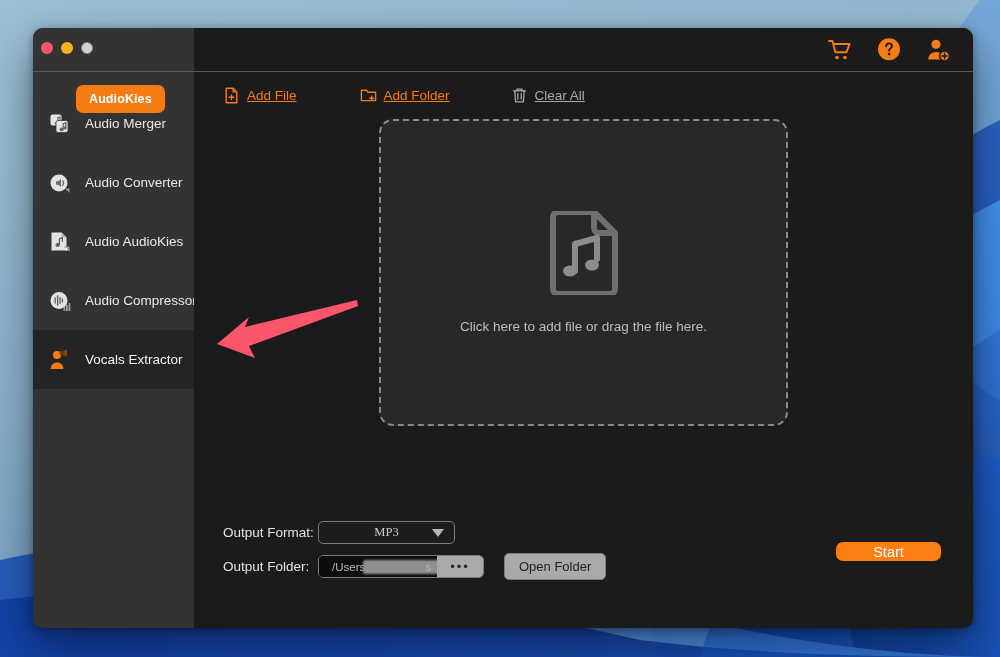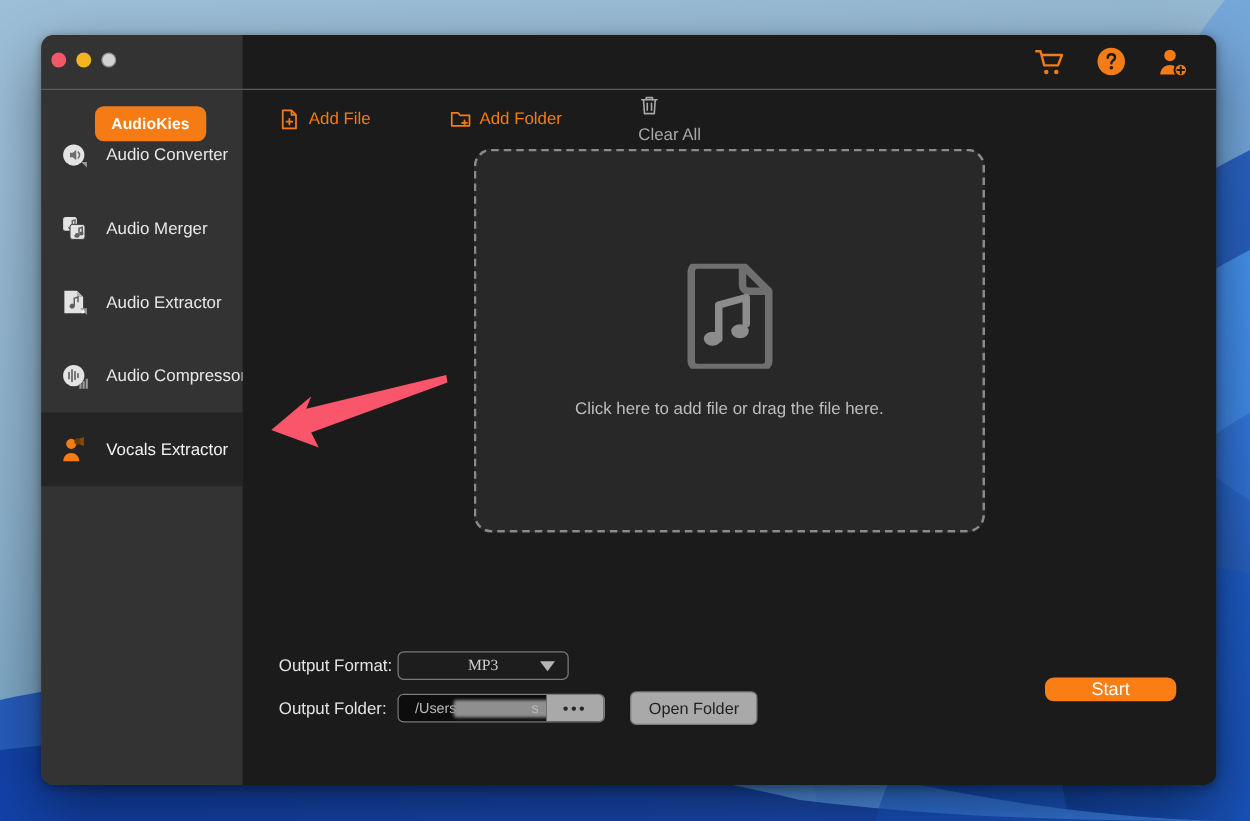--- a/index.html
+++ b/index.html
@@ -85,26 +85,26 @@
     display: flex; align-items: center; gap: 23px;
   }
   .top-icon { width: 26px; height: 26px; cursor: pointer; display: block; }
 
   #toolbar {
     height: 48px; flex: 0 0 48px;
     display: flex; align-items: center;
     padding-left: 29px; gap: 0;
   }
   .tool-btn {
-    display: flex; gap: 7px;
-    cursor: pointer; font-size: 13.5px;
+    display: flex; align-items: center; gap: 7px;
+    cursor: pointer; font-size: 13.5px; text-decoration: underline;
   }
   .tool-btn .tb-icon { width: 17px; height: 17px; display:block; }
   .tool-btn.accent { color: #f57c14; }
-  .tool-btn.muted  { color: #a8a8a8; flex-direction: column; }
+  .tool-btn.muted  { color: #a8a8a8; }
   #btn-add-file { margin-right: 63px; }
   #btn-add-folder { margin-right: 61px; }
 
   
   #dropzone-wrap { flex: 1; display: flex; align-items: flex-start; justify-content: center; }
   #dropzone {
     margin-top: 0;
     width: 409px; height: 307px;
     border: 2px dashed #8a8a8a;
     border-radius: 14px;
@@ -240,55 +240,55 @@
         </div>
       </div>
 
       <div id="brand-badge">AudioKies</div>
 
       <div id="sidebar-list">
 
         <div class="side-item">
           <span class="side-icon">
             <svg viewBox="0 0 24 24" width="24" height="24">
-              <circle cx="11" cy="12" r="8.5" fill="#e3e3e3"></circle>
-              <path d="M8 10.2h2.2L13 7.9v8.2l-2.8-2.3H8z" fill="#6e6e6e"></path>
-              <path d="M14.6 9.7a3.4 3.4 0 010 4.6" stroke="#6e6e6e" stroke-width="1.2" fill="none" stroke-linecap="round"></path>
-              <path d="M17 17.5h4.5v4.5z" fill="#9a9a9a"></path>
-            </svg>
-          </span>
-          <span class="side-label">Audio Converter</span>
-        </div>
-
-        <div class="side-item">
-          <span class="side-icon">
-            <svg viewBox="0 0 24 24" width="24" height="24">
               <rect x="2.5" y="2.5" width="11" height="11" rx="2" fill="#e3e3e3"></rect>
               <path d="M7 10.5a1.4 1.4 0 102.8 0V5.6l2.2-.7v3.6" stroke="#5e5e5e" stroke-width="1.1" fill="none"></path>
               <rect x="8" y="8.5" width="12" height="12" rx="2" fill="#e3e3e3" stroke="#3a3a3a" stroke-width="0.8"></rect>
               <path d="M12 17a1.6 1.6 0 103.2 0v-5.4l2.6-.8v4" stroke="#5e5e5e" stroke-width="1.2" fill="none"></path>
               <circle cx="13.6" cy="17" r="1.6" fill="#5e5e5e"></circle>
               <circle cx="17.2" cy="15.8" r="1.6" fill="#5e5e5e"></circle>
             </svg>
           </span>
           <span class="side-label">Audio Merger</span>
+        </div>
+
+        <div class="side-item">
+          <span class="side-icon">
+            <svg viewBox="0 0 24 24" width="24" height="24">
+              <circle cx="11" cy="12" r="8.5" fill="#e3e3e3"></circle>
+              <path d="M8 10.2h2.2L13 7.9v8.2l-2.8-2.3H8z" fill="#6e6e6e"></path>
+              <path d="M14.6 9.7a3.4 3.4 0 010 4.6" stroke="#6e6e6e" stroke-width="1.2" fill="none" stroke-linecap="round"></path>
+              <path d="M17 17.5h4.5v4.5z" fill="#9a9a9a"></path>
+            </svg>
+          </span>
+          <span class="side-label">Audio Converter</span>
         </div>
 
         <div class="side-item">
           <span class="side-icon">
             <svg viewBox="0 0 24 24" width="24" height="24">
               <path d="M3.5 2.5h10l5 5v13h-15z" fill="#e3e3e3"></path>
               <path d="M13.5 2.5v5h5z" fill="#b4b4b4"></path>
               <path d="M8 14.5a1.7 1.7 0 103.4 0V8.6l3-.9v4.1" stroke="#5e5e5e" stroke-width="1.2" fill="none"></path>
               <circle cx="9.7" cy="14.5" r="1.7" fill="#5e5e5e"></circle>
               <path d="M16 16.5h5.5v5.5z" fill="#9a9a9a"></path>
               <path d="M18.6 17.5v3m0 0l-1.2-1.2m1.2 1.2l1.2-1.2" stroke="#ffffff" stroke-width="1" fill="none"></path>
             </svg>
           </span>
-          <span class="side-label">Audio Extractor</span>
+          <span class="side-label">Audio AudioKies</span>
         </div>
 
         <div class="side-item">
           <span class="side-icon">
             <svg viewBox="0 0 24 24" width="24" height="24">
               <circle cx="11" cy="11.5" r="8.5" fill="#e3e3e3"></circle>
               <g stroke="#5e5e5e" stroke-width="1.3" stroke-linecap="round">
                 <path d="M7.2 9v5"></path>
                   <path d="M9.6 6.8v9.4"></path>
                   <path d="M12 8.4v6.2"></path>

